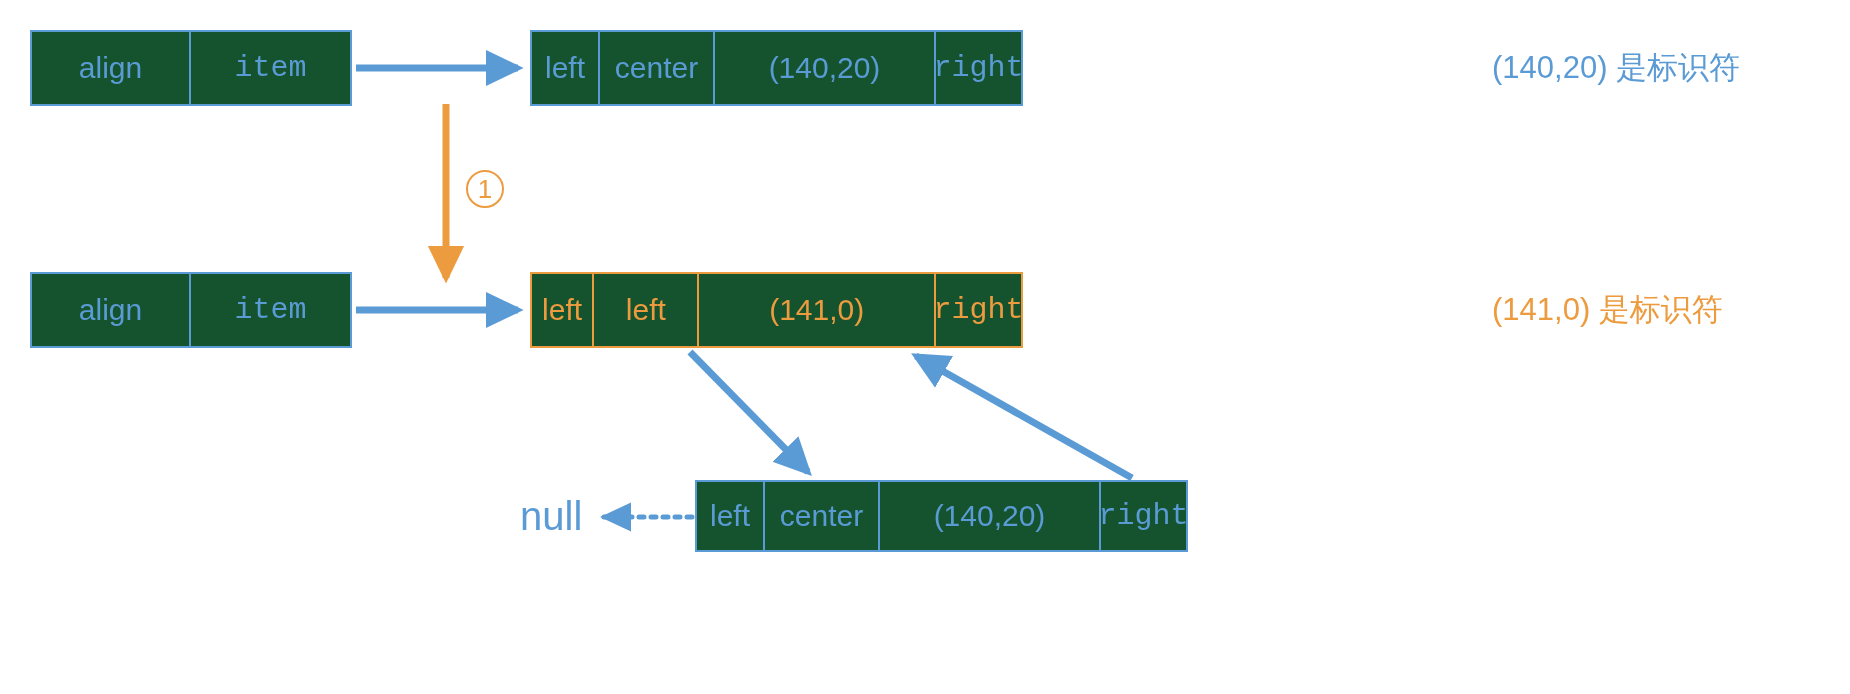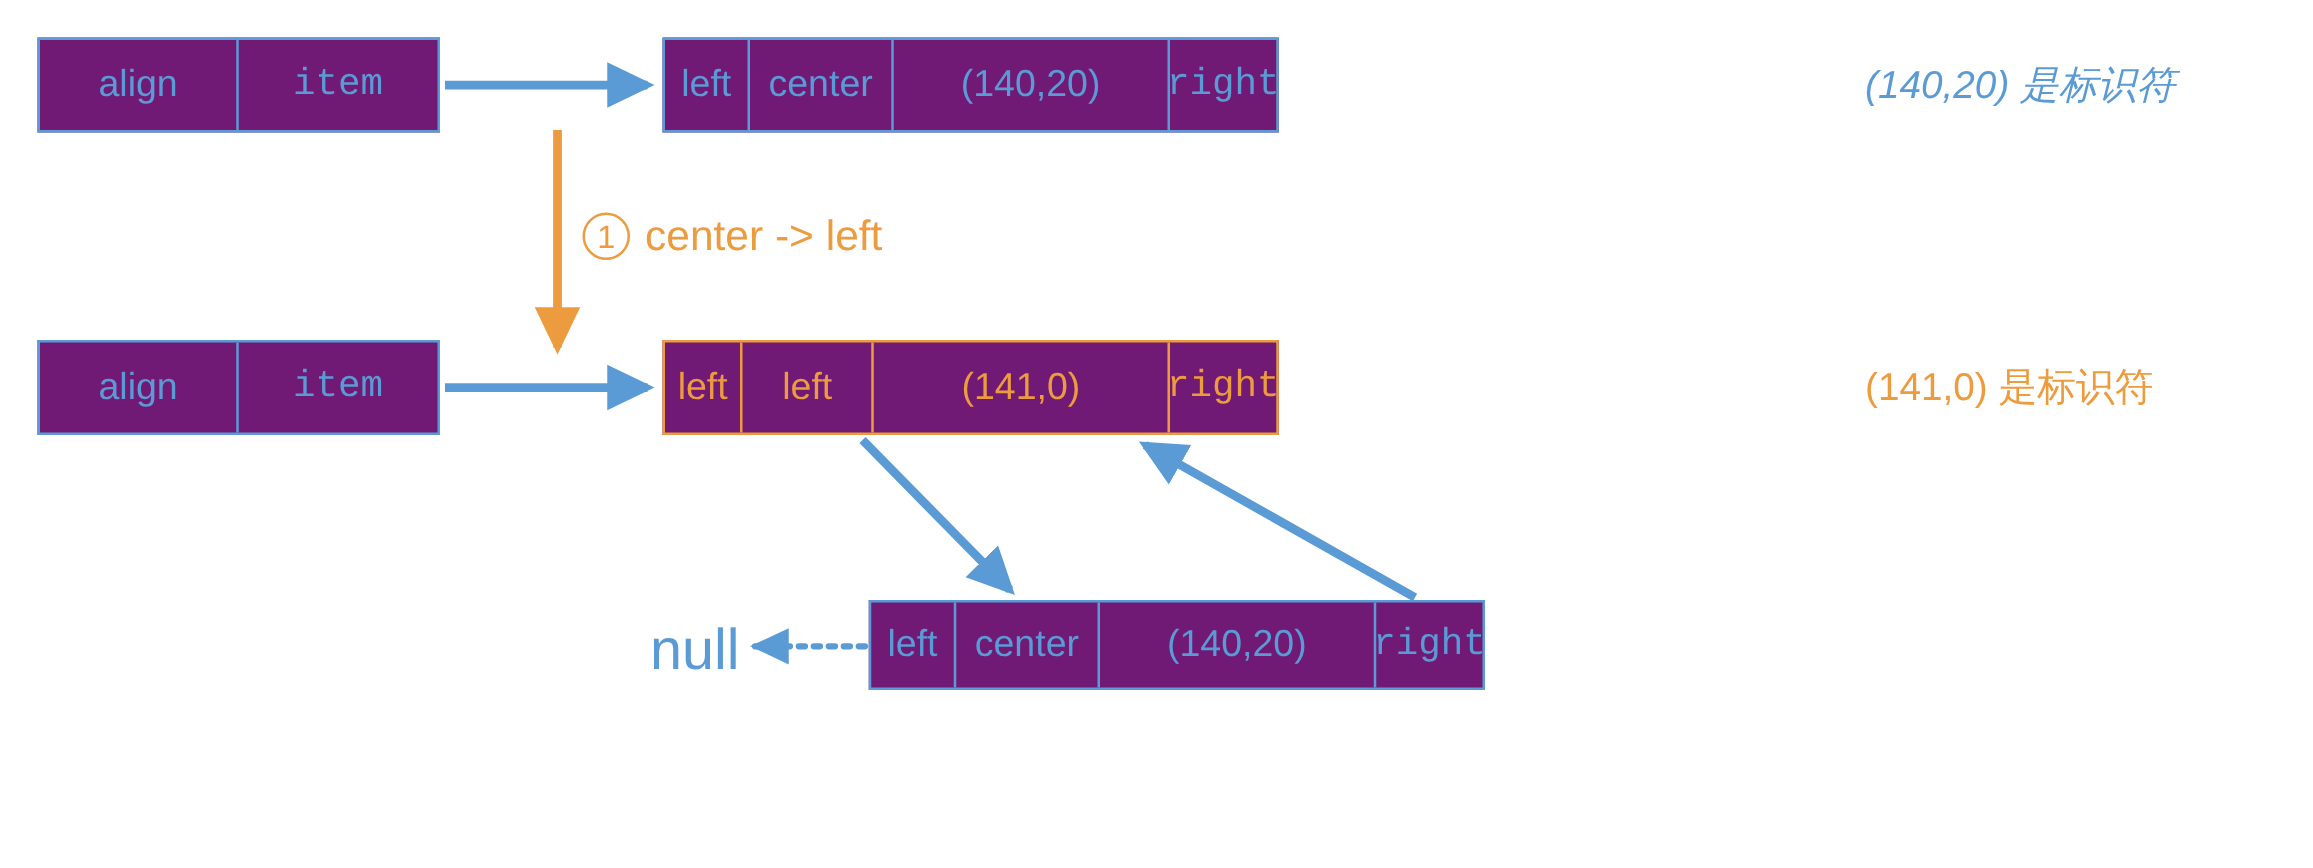--- a/index.html
+++ b/index.html
@@ -17,21 +17,21 @@
     background: #ffffff;
     overflow: hidden;
   }
   
   .node {
     position: absolute;
     display: flex;
     box-sizing: border-box;
     border-style: solid;
     border-width: 2px;
-    background: #701a75;
+    background: #14532d;
   }
   .node .cell {
     box-sizing: border-box;
     display: flex;
     align-items: center;
     justify-content: center;
     font-size: 30px;
     line-height: 1;
     white-space: nowrap;
     border-right-style: solid;
@@ -56,21 +56,21 @@
     color: #ED9B3F;
   }
 
   
   .note {
     position: absolute;
     font-size: 31px;
     line-height: 1;
     white-space: nowrap;
   }
-  .note.blue  { color: #5B9BD5; font-style: italic; }
+  .note.blue  { color: #5B9BD5; }
   .note.orange{ color: #ED9B3F; }
 
   .step-label {
     position: absolute;
     display: flex;
     align-items: center;
     gap: 12px;
     color: #ED9B3F;
     font-size: 34px;
     line-height: 1;
@@ -84,21 +84,21 @@
     height: 38px;
     border: 2px solid #ED9B3F;
     border-radius: 50%;
     font-size: 26px;
     box-sizing: border-box;
   }
 
   .null-text {
     position: absolute;
     color: #5B9BD5;
-    font-size: 46px;
+    font-size: 40px;
     line-height: 1;
     white-space: nowrap;
   }
 
   svg.overlay {
     position: absolute;
     left: 0;
     top: 0;
     width: 1850px;
     height: 694px;
@@ -119,21 +119,20 @@
     <div class="cell" style="width:68px;">left</div>
     <div class="cell" style="width:115px;">center</div>
     <div class="cell" style="width:221px;">(140,20)</div>
     <div class="cell" style="width:85px;">right</div>
   </div>
 
   <div class="note blue" style="left:1492px; top:52px;">(140,20) 是标识符</div>
 
   <div class="step-label" style="left:466px; top:170px;">
     <span class="circled">1</span>
-    <span>center -&gt; left</span>
   </div>
 
   <div class="node blue" id="node-r2-left" style="left:30px; top:272px; width:322px; height:76px;">
     <div class="cell" style="width:160px;">align</div>
     <div class="cell" style="width:160px;">item</div>
   </div>
 
   <div class="node orange" id="node-r2-right" style="left:530px; top:272px; width:493px; height:76px;">
     <div class="cell" style="width:68px;">left</div>
     <div class="cell" style="width:115px;">left</div>

